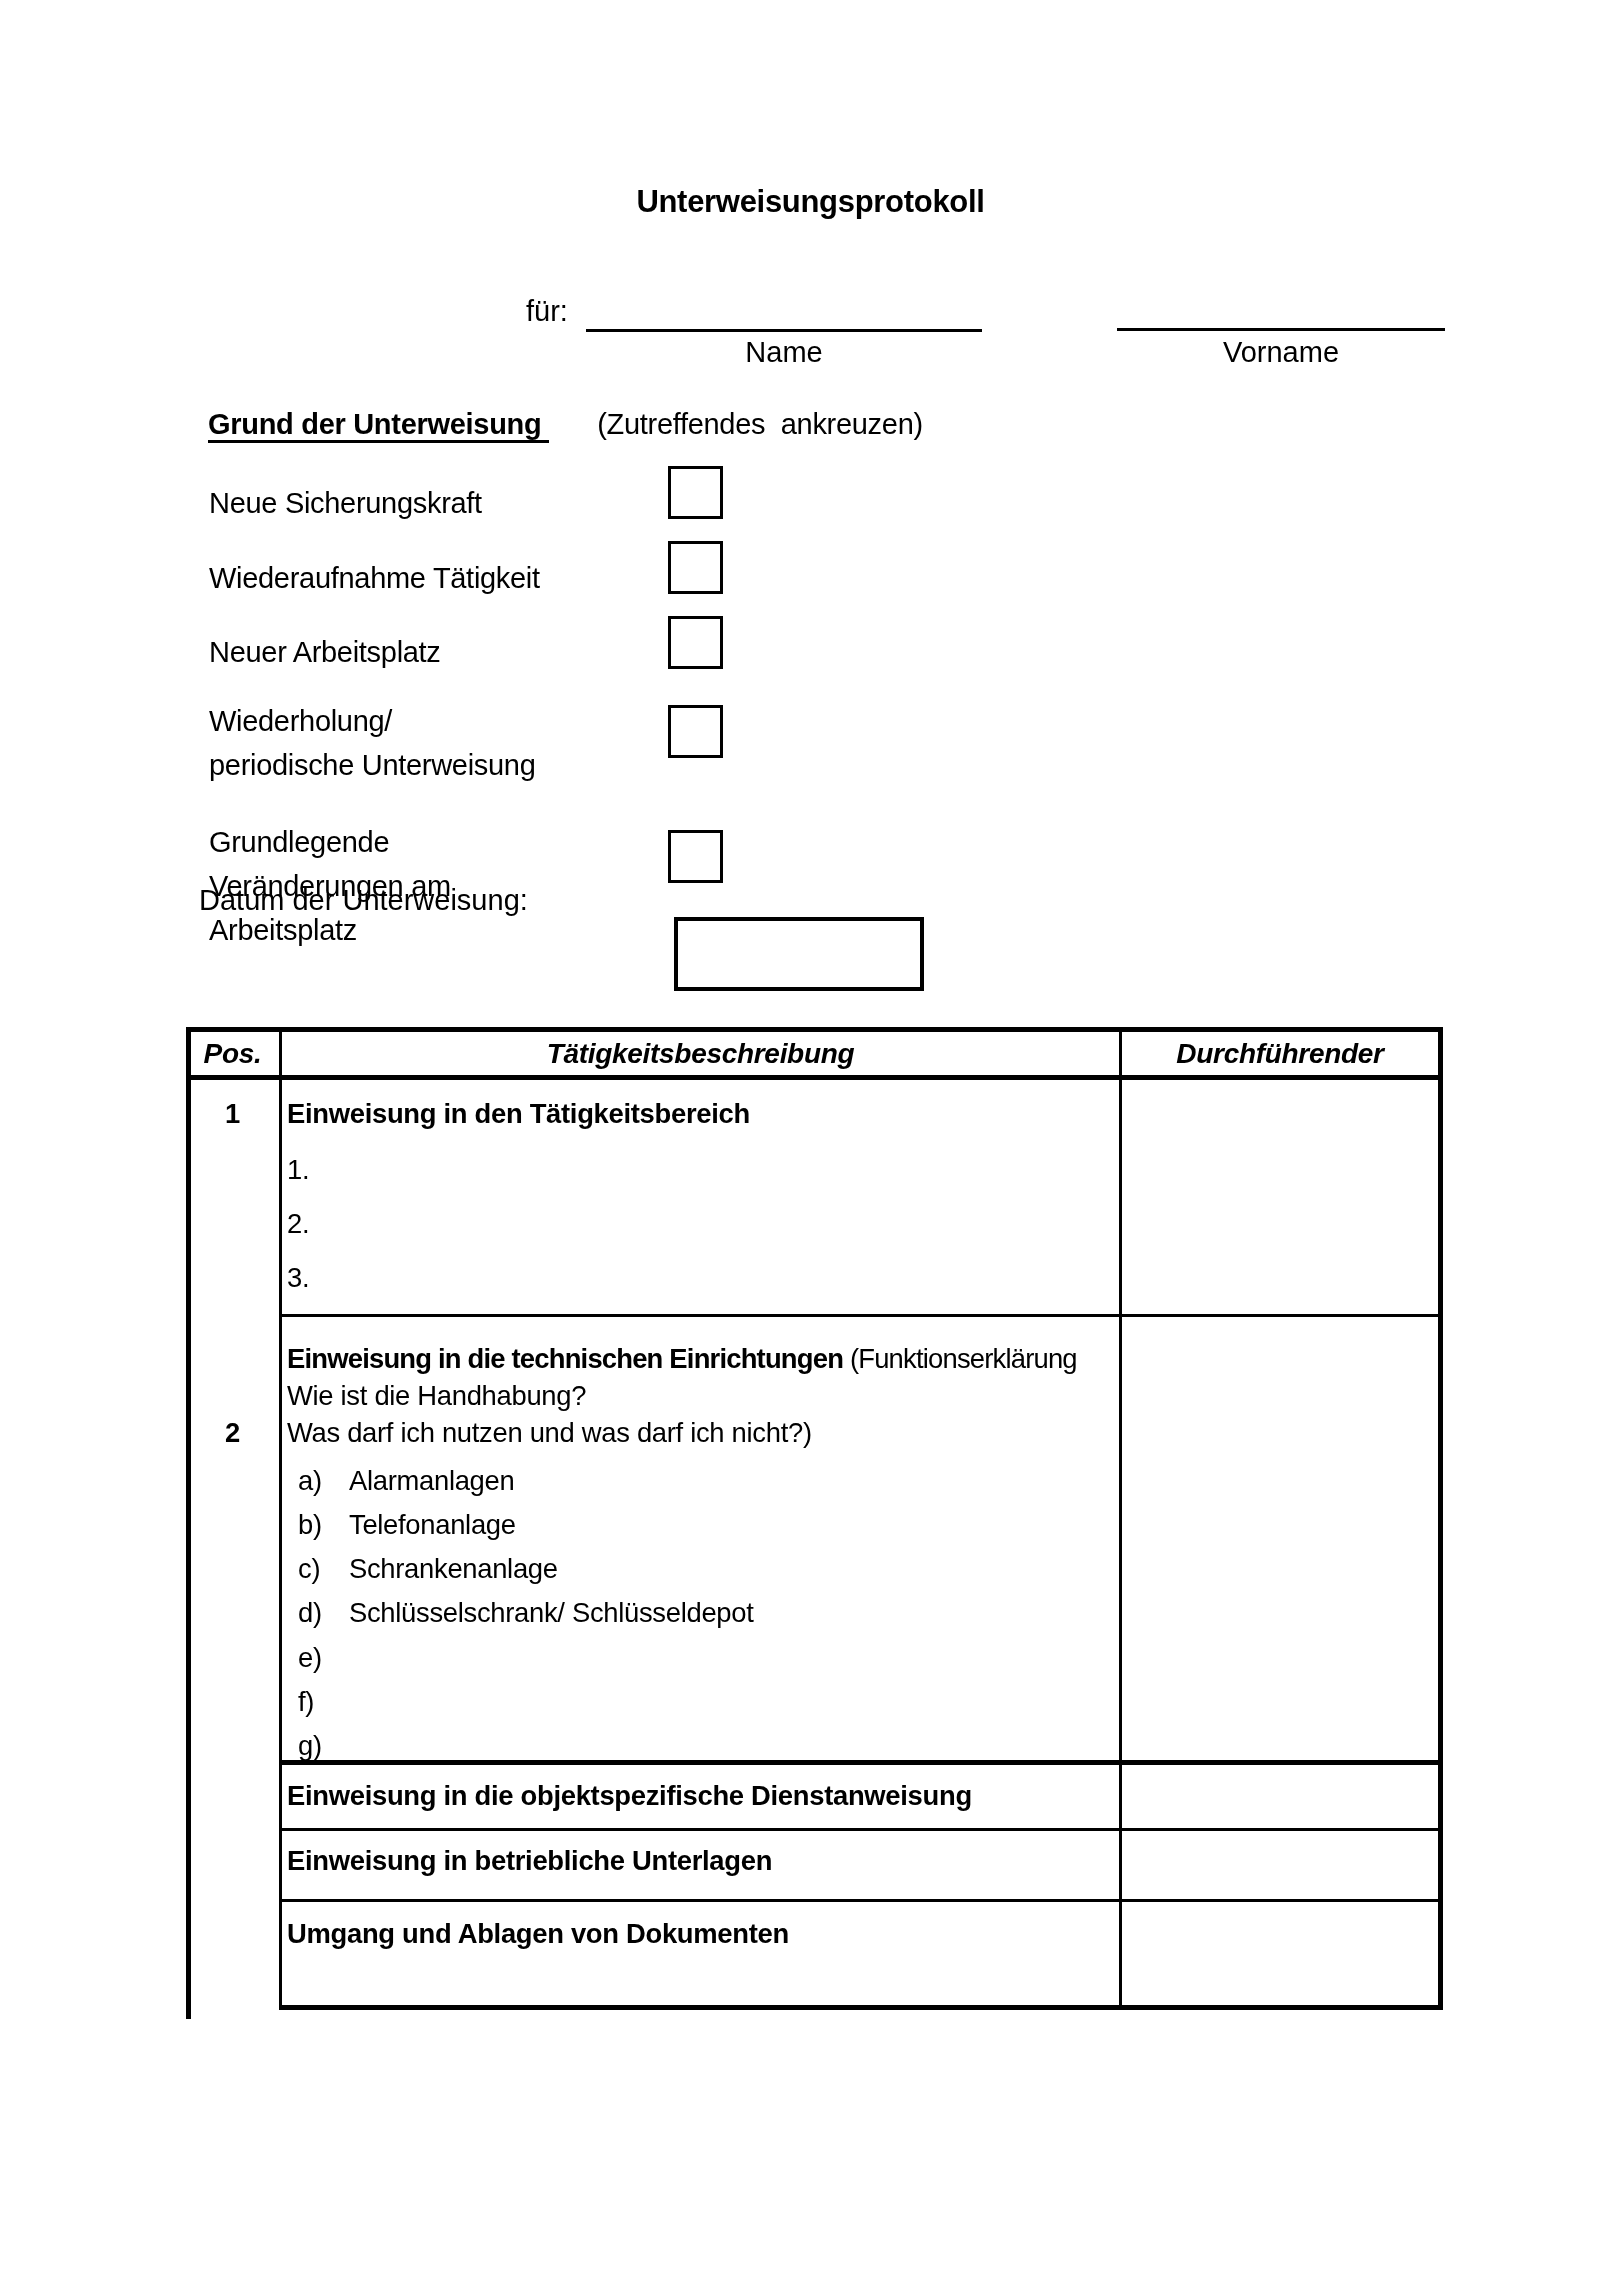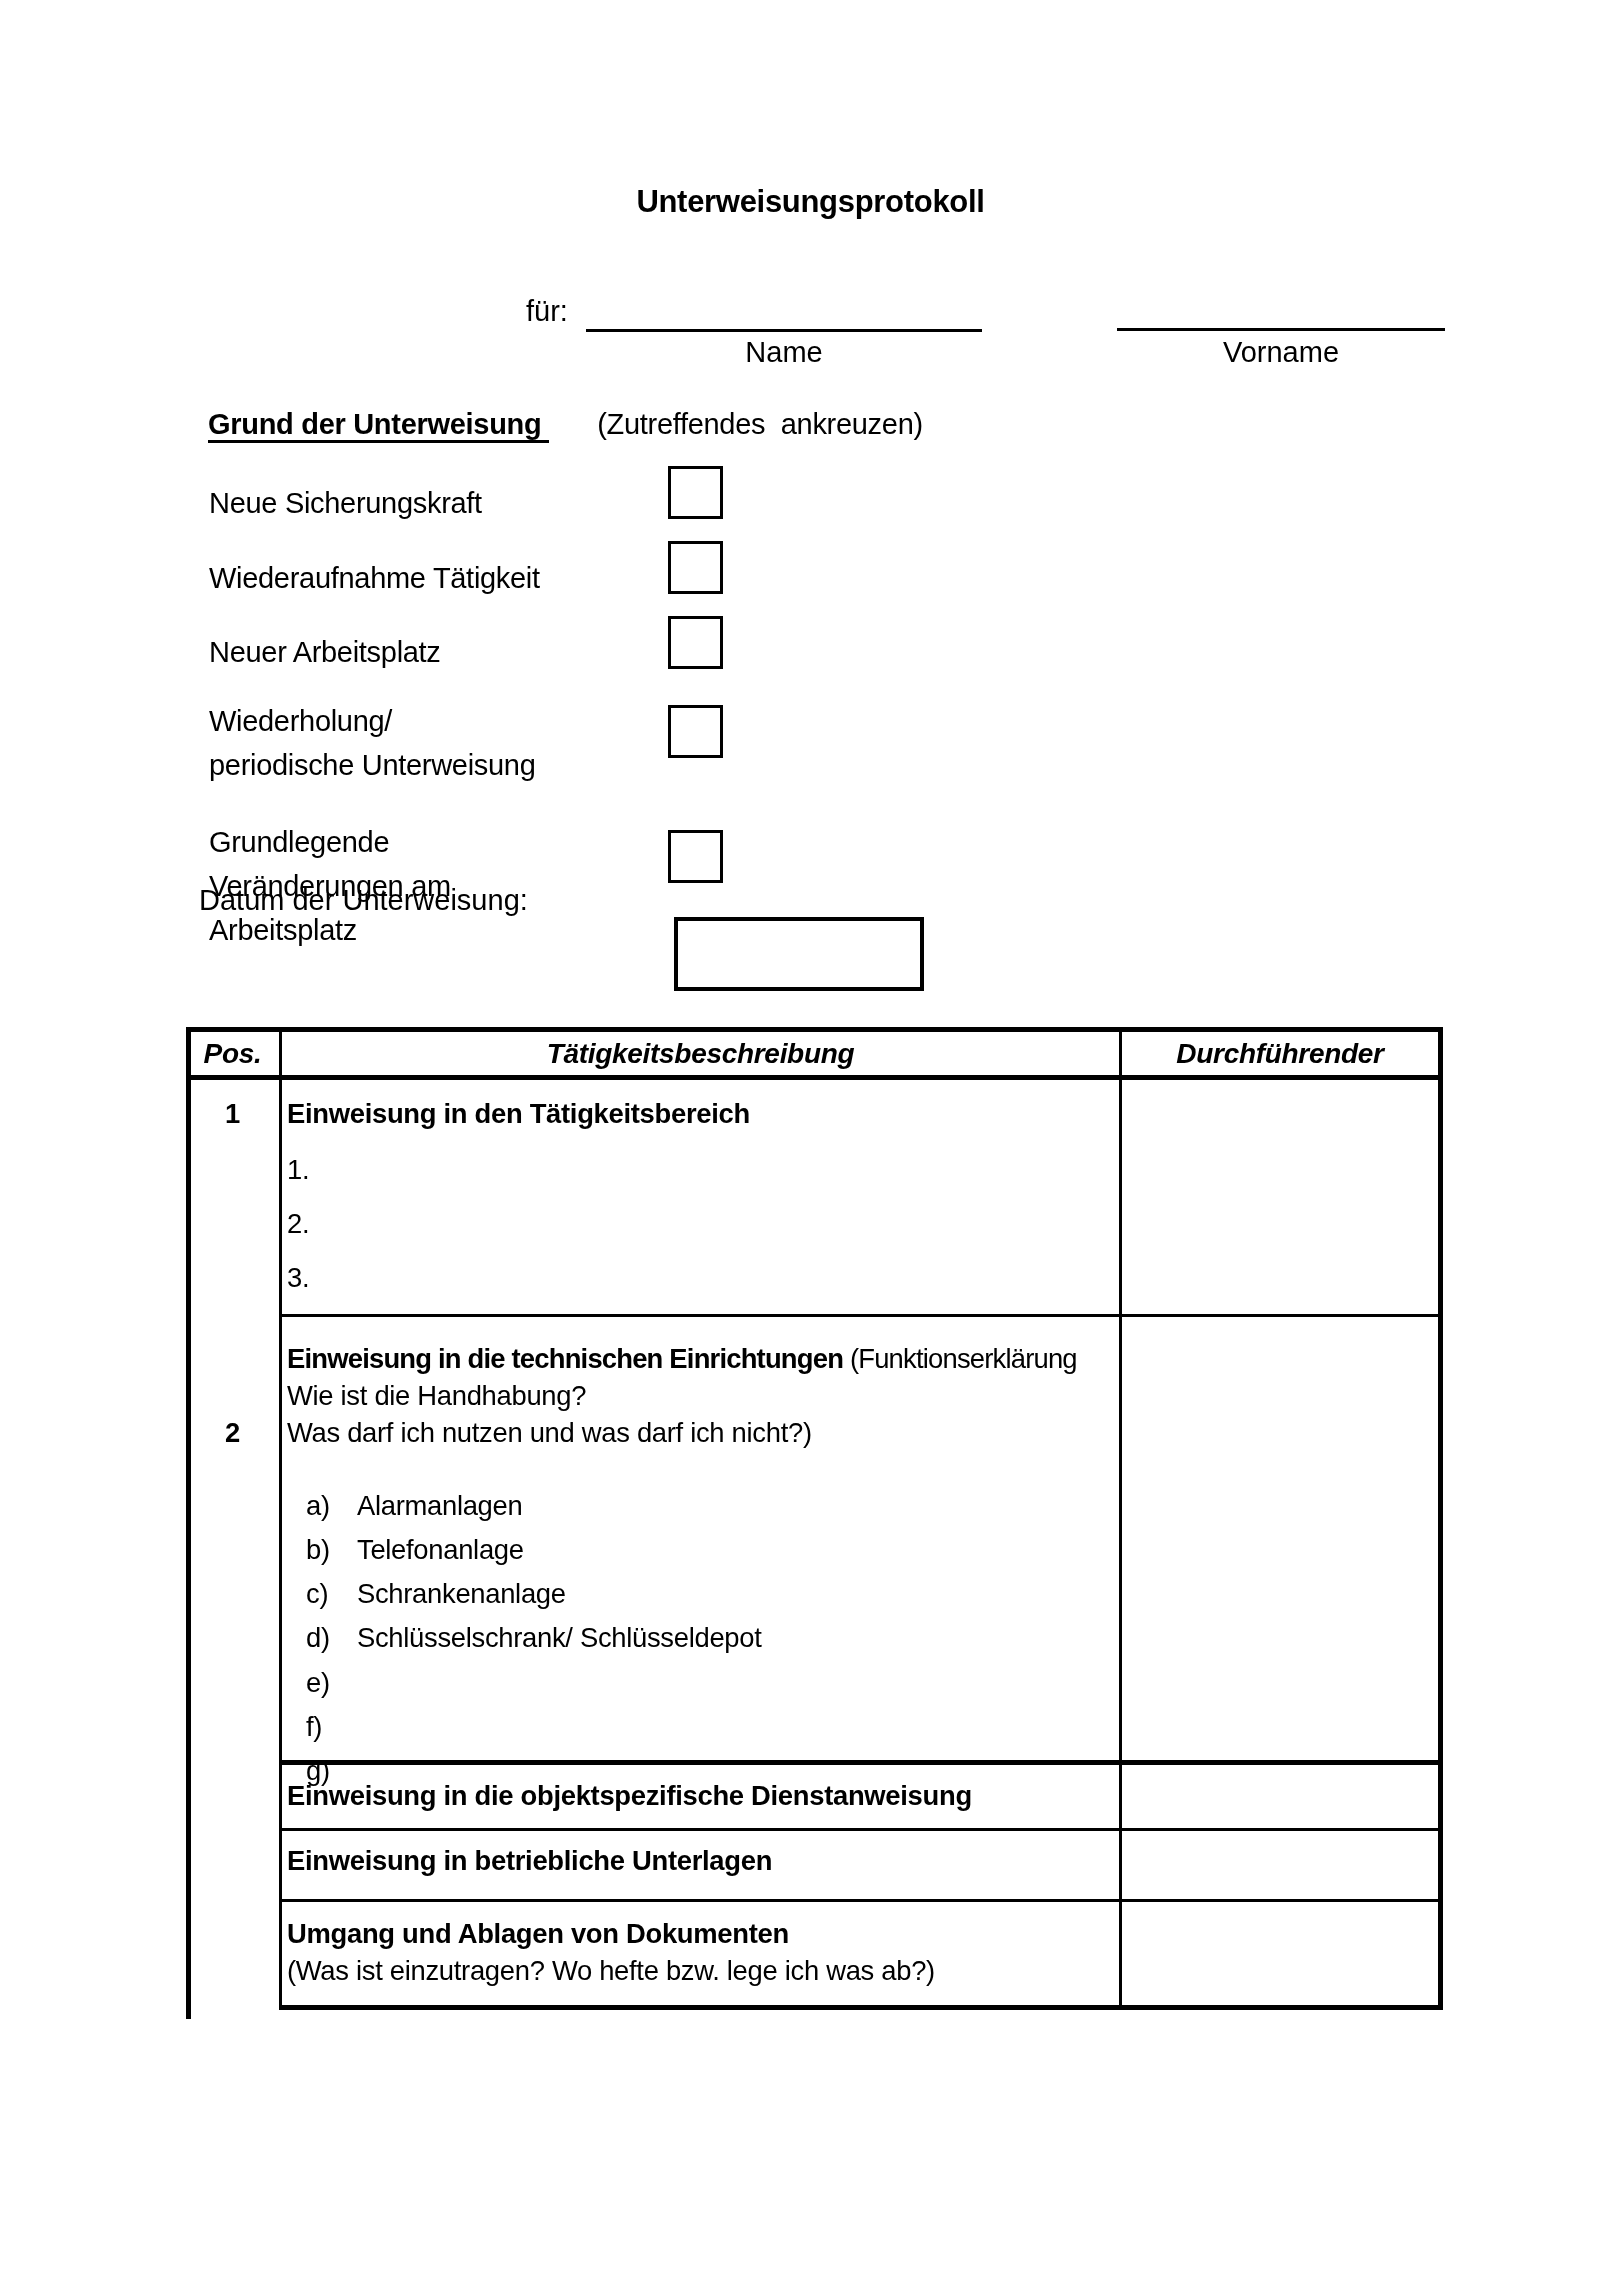--- a/index.html
+++ b/index.html
@@ -24,21 +24,21 @@
   .date-box{width:250px;height:74px;border:4.9px solid #000;box-sizing:border-box;background:#fff;}
   
   .doc-table{left:186px;top:1027px;width:1445px;height:992px;font-size:27.4px;letter-spacing:-0.3px;}
   .tline{position:absolute;background:#000;}
   .th-cell{position:absolute;font-weight:bold;font-style:italic;text-align:center;font-size:28px;}
   .pos-num{position:absolute;left:0;width:93px;text-align:center;font-weight:bold;}
   .row-title{position:absolute;left:101px;font-weight:bold;white-space:nowrap;}
   .row-text{position:absolute;left:101px;white-space:nowrap;}
   .nw1{letter-spacing:-0.8px;}
   .li-marker{display:inline-block;width:51px;}
-  .li-row{position:absolute;left:120px;white-space:nowrap;margin-top:25px;}
+  .li-row{position:absolute;left:112px;white-space:nowrap;}
   .exec-cell{position:absolute;left:936px;width:316px;}
 </style>
 </head>
 <body>
 
 <div class="page">
 
   <div class="abs doc-title">Unterweisungsprotokoll</div>
 
   <div class="abs fs30" style="left:526px;top:295px;">für:</div>
@@ -112,18 +112,17 @@
     <div class="li-row" style="top:703px;"><span class="li-marker">g)</span><span></span></div>
     <div class="exec-cell" style="top:290px;height:443px;"></div>
 
     <div class="row-title" style="top:753px;">Einweisung in die objektspezifische Dienstanweisung</div>
     <div class="exec-cell" style="top:738px;height:63px;"></div>
 
     <div class="row-title" style="top:818px;">Einweisung in betriebliche Unterlagen</div>
     <div class="exec-cell" style="top:804px;height:69px;"></div>
 
     <div class="row-title" style="top:891px;">Umgang und Ablagen von Dokumenten</div>
-    <div class="row-text" style="top:928px;">(Was ist einzutragen? Wo hefte bzw. lege ich was ab?)</div>
     <div class="exec-cell" style="top:875px;height:103px;"></div>
 
   </div>
 </div>
 
 
 </body></html>

